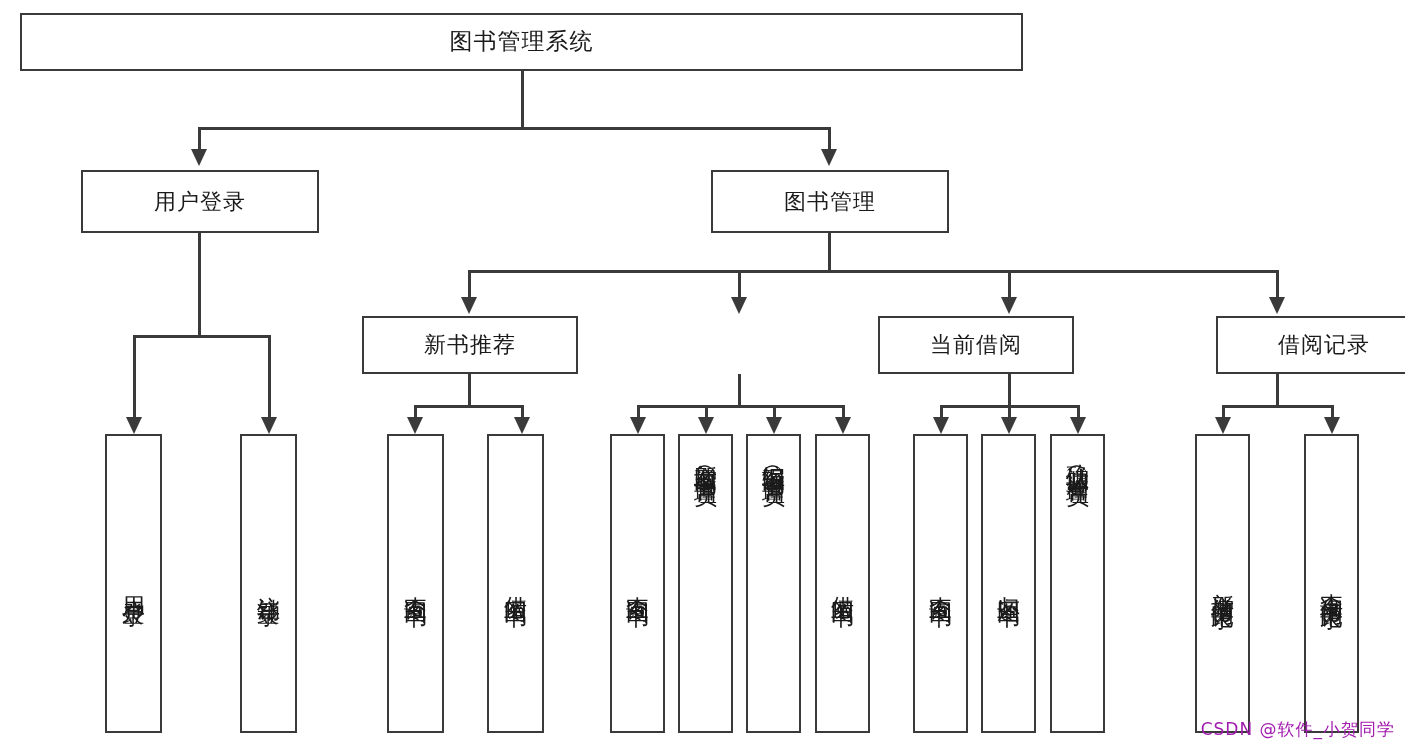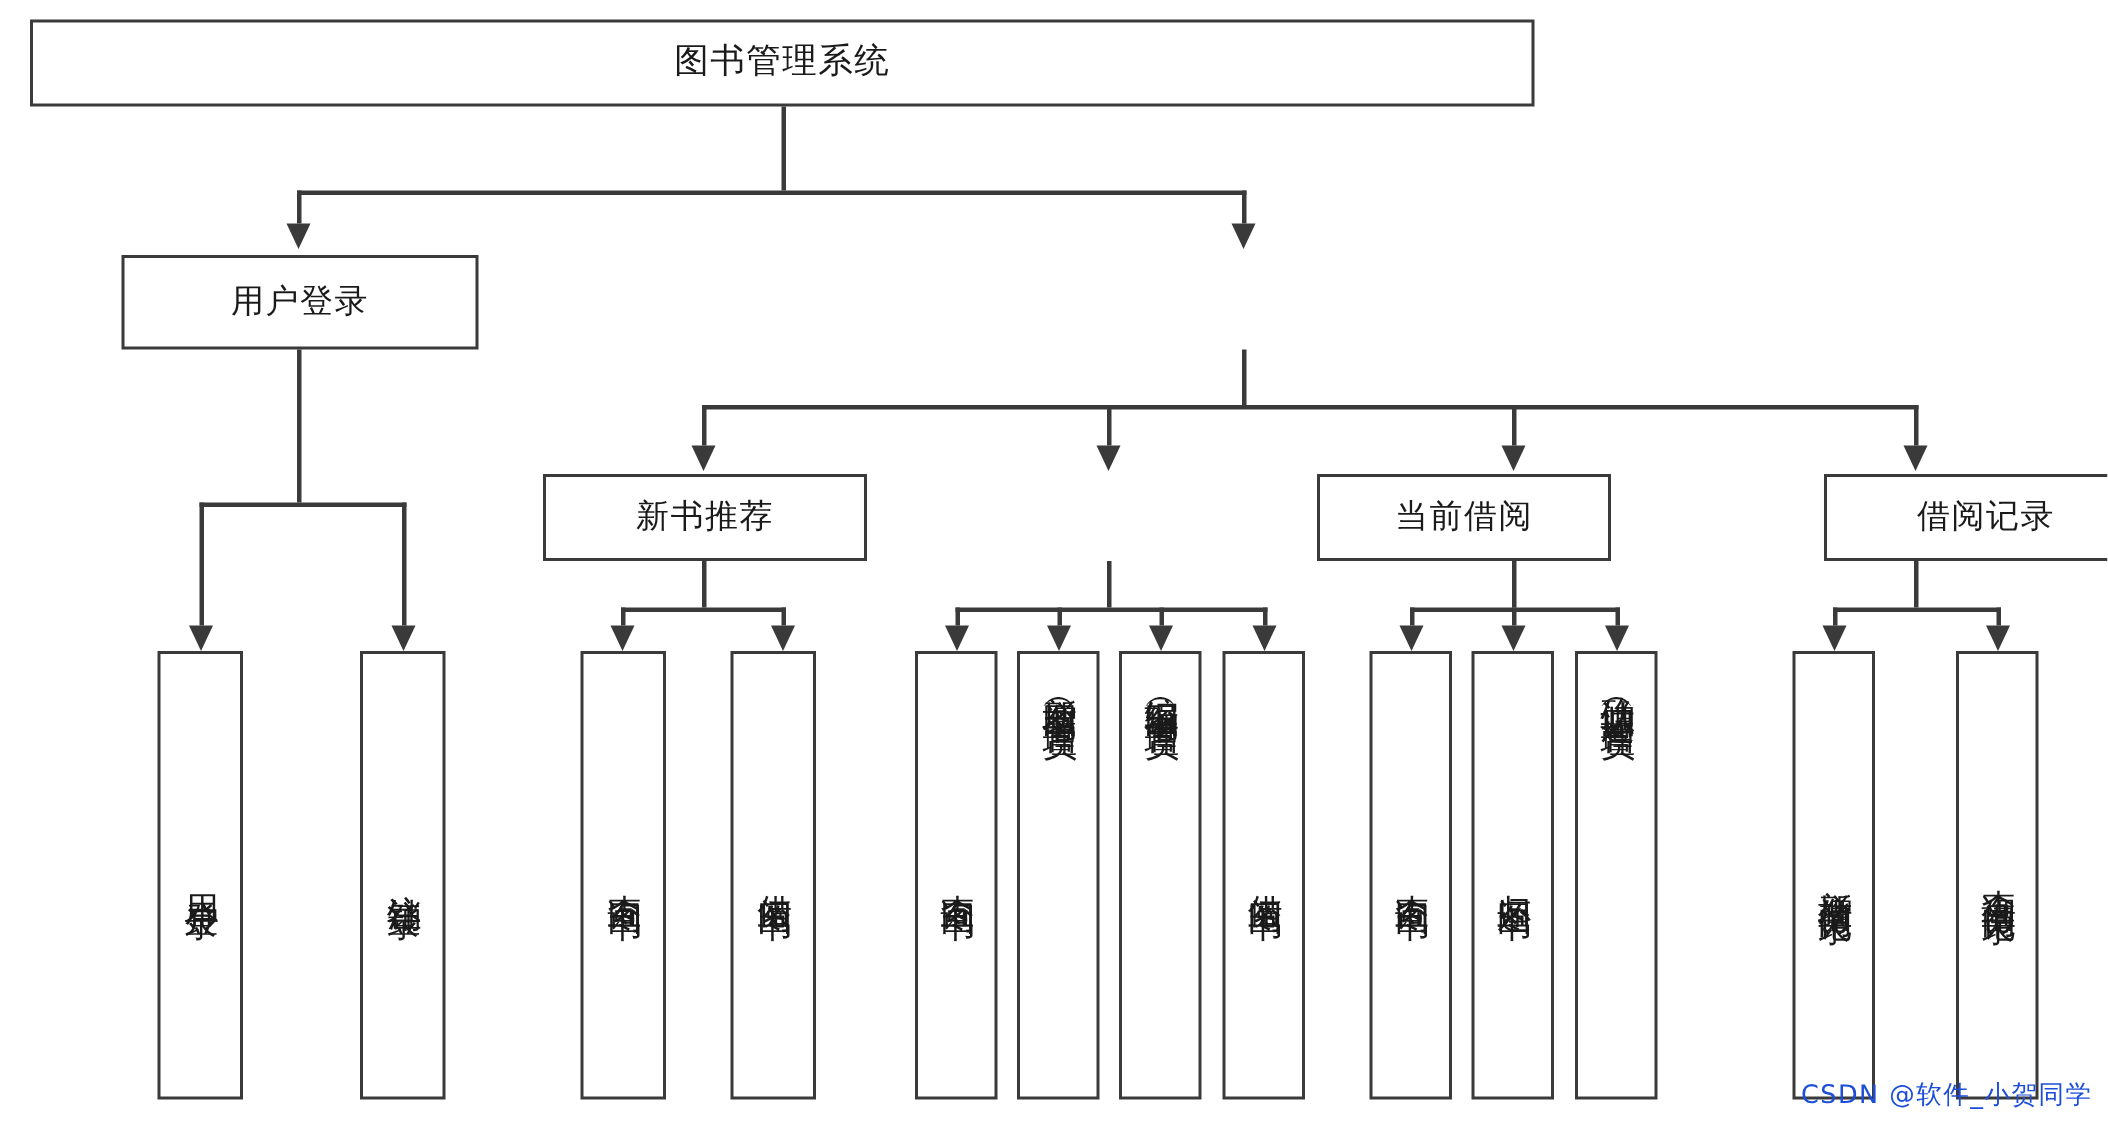--- a/index.html
+++ b/index.html
@@ -80,21 +80,21 @@
     border-right:8px solid transparent;
     border-top:17px solid #3a3a3a;
   }
 
   
   #watermark{
     position:absolute;
     right:10px;
     bottom:6px;
     font-size:17px;
-    color:#1d4ed8;
+    color:#a21caf;
     letter-spacing:1px;
     white-space:nowrap;
     user-select:none;
   }
 </style>
 </head>
 <body>
 
 <div id="canvas">
 
@@ -106,20 +106,23 @@
 
   <div class="hline" style="left:198px; top:127px; width:633px; height:3px;"></div>
 
   <div class="vline" style="left:198px; top:127px; width:3px; height:22px;"></div>
   <div class="arrow" style="left:191px; top:149px;"></div>
   <div class="vline" style="left:828px; top:127px; width:3px; height:22px;"></div>
   <div class="arrow" style="left:821px; top:149px;"></div>
 
   <div class="node h" style="left:81px; top:170px; width:238px; height:63px;">
     <span class="lbl">用户登录</span>
+  </div>
+  <div class="node h" style="left:711px; top:170px; width:238px; height:63px;">
+    <span class="lbl">图书管理</span>
   </div>
 
   <div class="vline" style="left:198px; top:233px; width:3px; height:102px;"></div>
   <div class="hline" style="left:133px; top:335px; width:138px; height:3px;"></div>
   <div class="vline" style="left:133px; top:335px; width:3px; height:82px;"></div>
   <div class="arrow" style="left:126px; top:417px;"></div>
   <div class="vline" style="left:268px; top:335px; width:3px; height:82px;"></div>
   <div class="arrow" style="left:261px; top:417px;"></div>
 
   <div class="vline" style="left:828px; top:233px; width:3px; height:37px;"></div>

